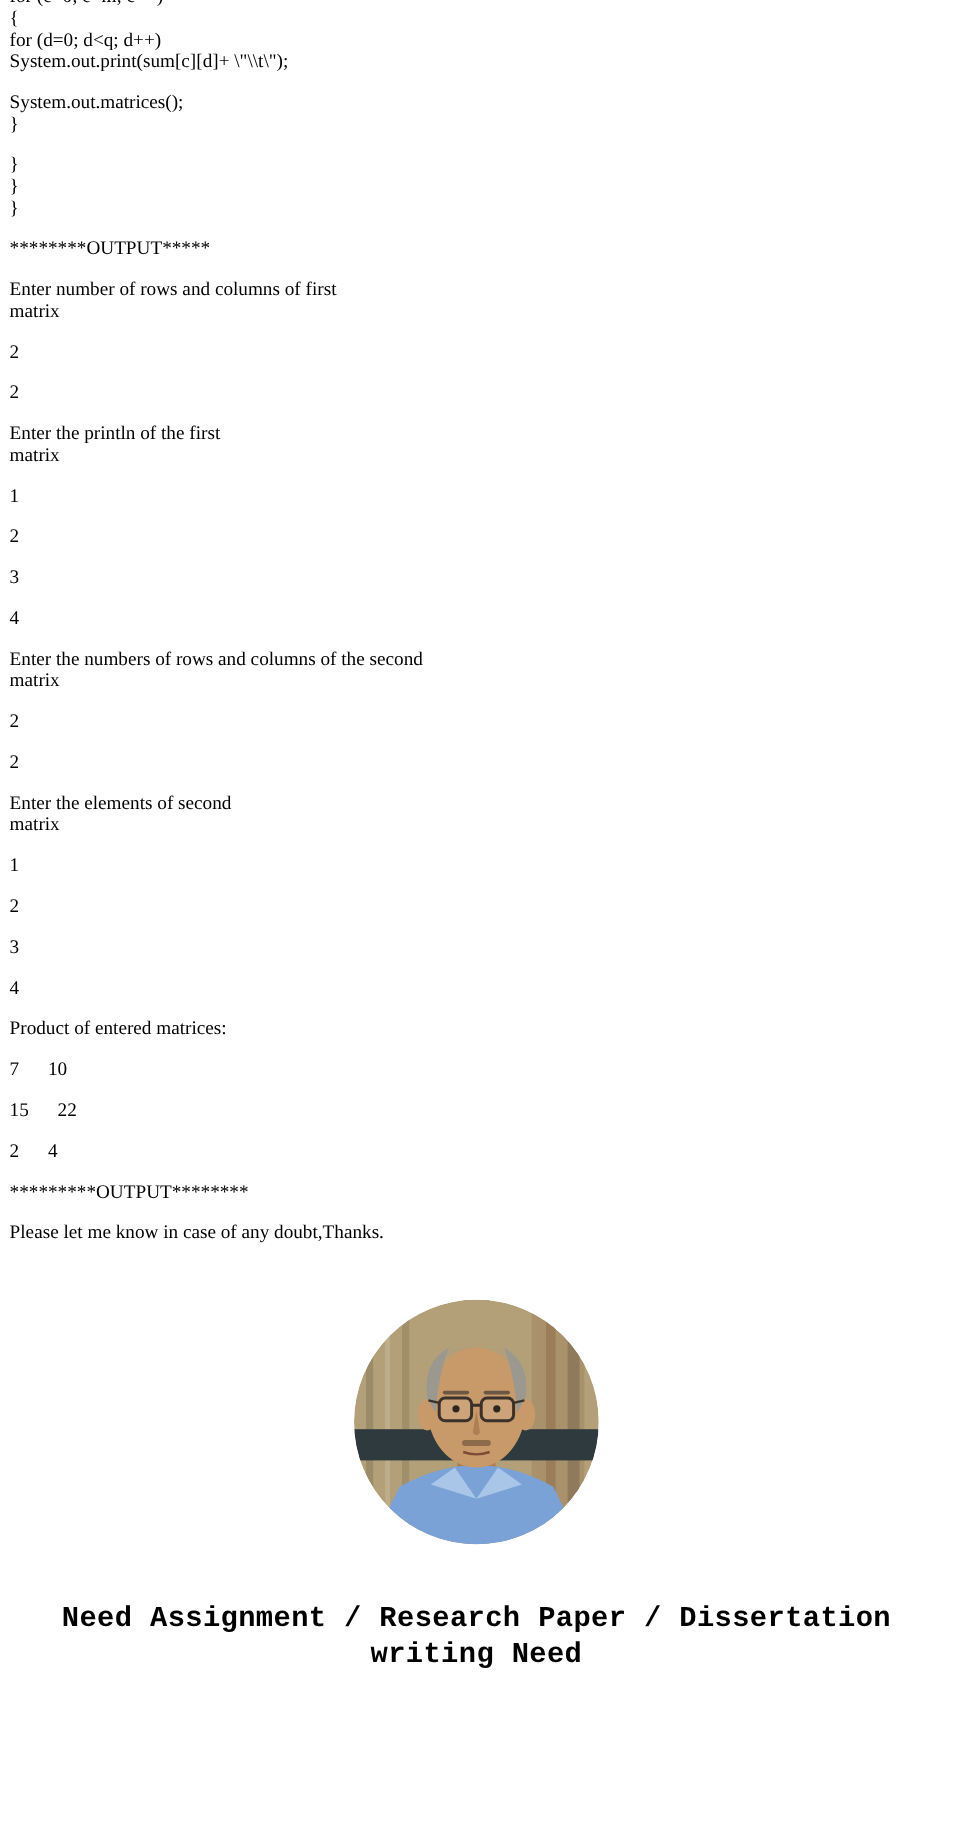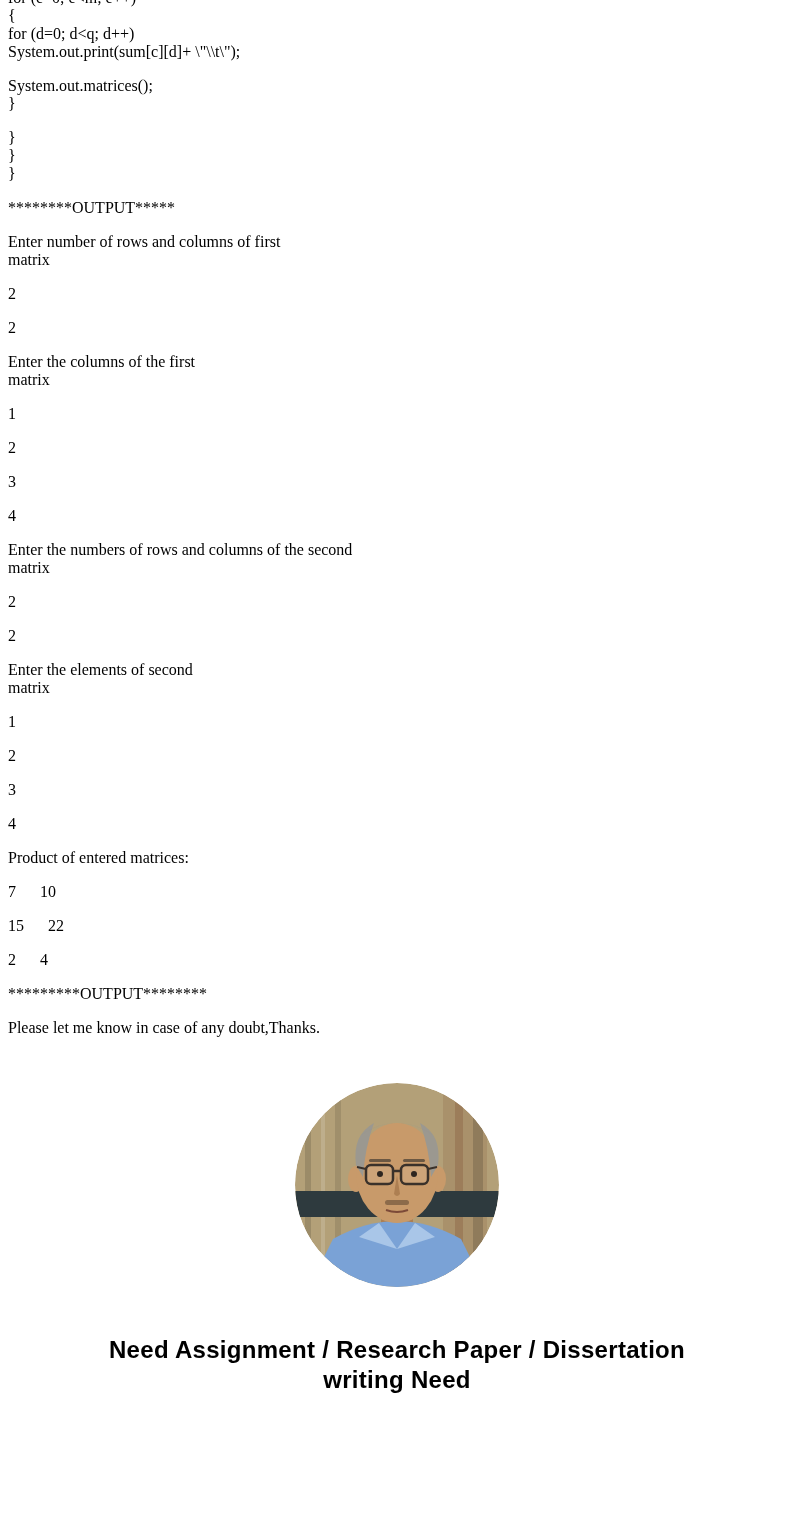--- a/index.html
+++ b/index.html
@@ -24,21 +24,21 @@
   }
   .avatar-wrap {
     margin-top: 46px;
     display: flex;
     justify-content: center;
   }
   .avatar-wrap svg { display: block; border-radius: 50%; }
   .footer {
     margin-top: 48px;
     text-align: center;
-    font-family: Liberation Sans, sans-serif;
+    font-family: Liberation Mono, monospace;
     font-weight: bold;
     font-size: 24px;
     line-height: 30px;
     letter-spacing: 0.3px;
     color: #000000;
   }
 </style>
 </head>
 <body>
 
@@ -52,21 +52,21 @@
     <p>System.out.matrices();
 }</p>
     <p>}
 }
 }</p>
     <p>********OUTPUT*****</p>
     <p>Enter number of rows and columns of first
 matrix</p>
     <p>2</p>
     <p>2</p>
-    <p>Enter the columns of the first
+    <p>Enter the println of the first
 matrix</p>
     <p>1</p>
     <p>2</p>
     <p>3</p>
     <p>4</p>
     <p>Enter the numbers of rows and columns of the second
 matrix</p>
     <p>2</p>
     <p>2</p>
     <p>Enter the elements of second

